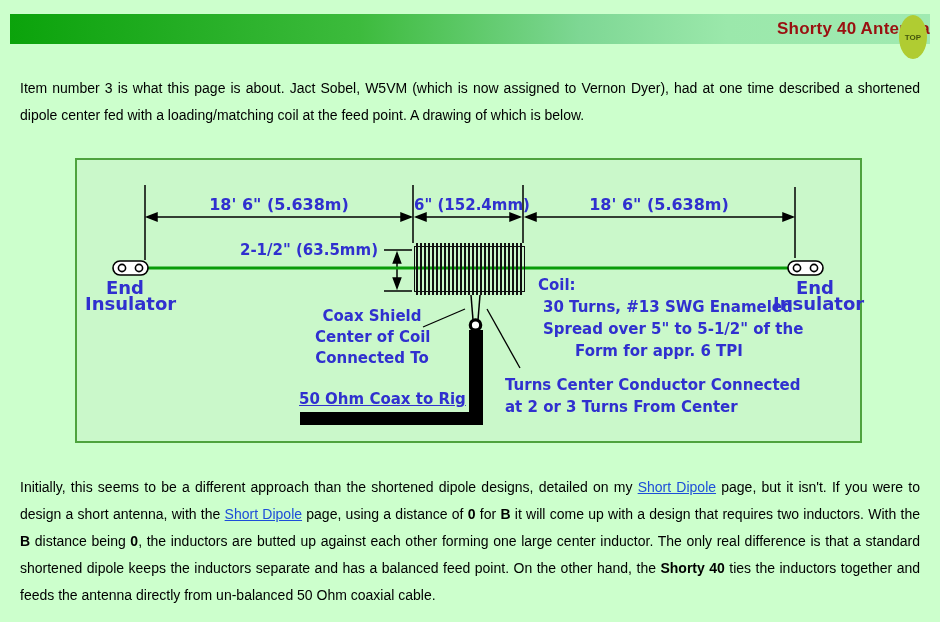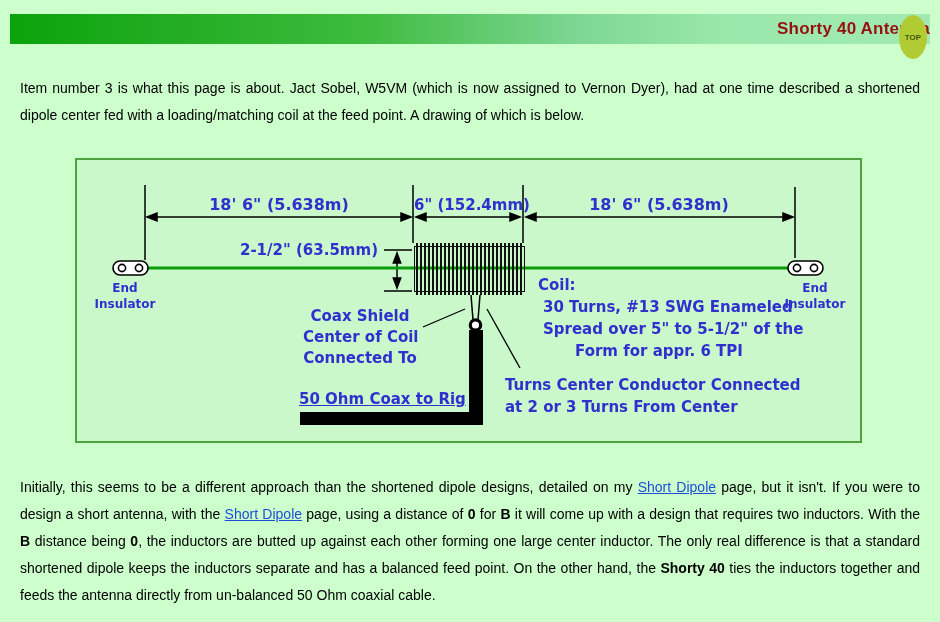--- a/index.html
+++ b/index.html
@@ -45,21 +45,21 @@
   }
   .diagram svg { position:absolute; left:0; top:0; }
 
   .dlabel {
     position:absolute; color:#3030cf; font-weight:bold; font-size:15px;
     font-family:"DejaVu Sans", sans-serif; white-space:nowrap; line-height:21px;
   }
   .dlabel.center { text-align:center; }
   .dlabel.right { text-align:right; }
   .dim { font-size:16px; }
-  .tight { line-height:16px; font-size:12px; }
+  .tight { line-height:16px; font-size:18px; }
 
   
   .coil-form {
     position:absolute; left:337px; top:86px; width:111px; height:46px;
     border:1px solid #111; box-sizing:border-box;
   }
   .coil-turns {
     position:absolute; left:339px; top:83px; width:108px; height:52px;
     background:repeating-linear-gradient(90deg, #111 0px, #111 2px, rgba(0,0,0,0) 2px, rgba(0,0,0,0) 4px);
   }
@@ -146,21 +146,21 @@
 
   <div class="dlabel tight center" style="left:8px; top:120px; width:80px;">
     <div>End</div>
     <div>Insulator</div>
   </div>
   <div class="dlabel tight center" style="left:696px; top:120px; width:84px;">
     <div>End</div>
     <div>Insulator</div>
   </div>
 
-  <div class="dlabel center" style="left:226px; top:146px; width:114px;">
+  <div class="dlabel center" style="left:238px; top:146px; width:114px;">
     <div>Coax Shield</div>
     <div>Center of Coil</div>
     <div>Connected To</div>
   </div>
 
   <div class="dlabel" style="left:461px; top:114px; line-height:22px;">
     <div>Coil:</div>
     <div style="padding-left:5px;">30 Turns, #13 SWG Enameled</div>
     <div style="padding-left:5px;">Spread over 5" to 5-1/2" of the</div>
     <div style="padding-left:5px;margin-left:32px;">Form for appr. 6 TPI</div>

